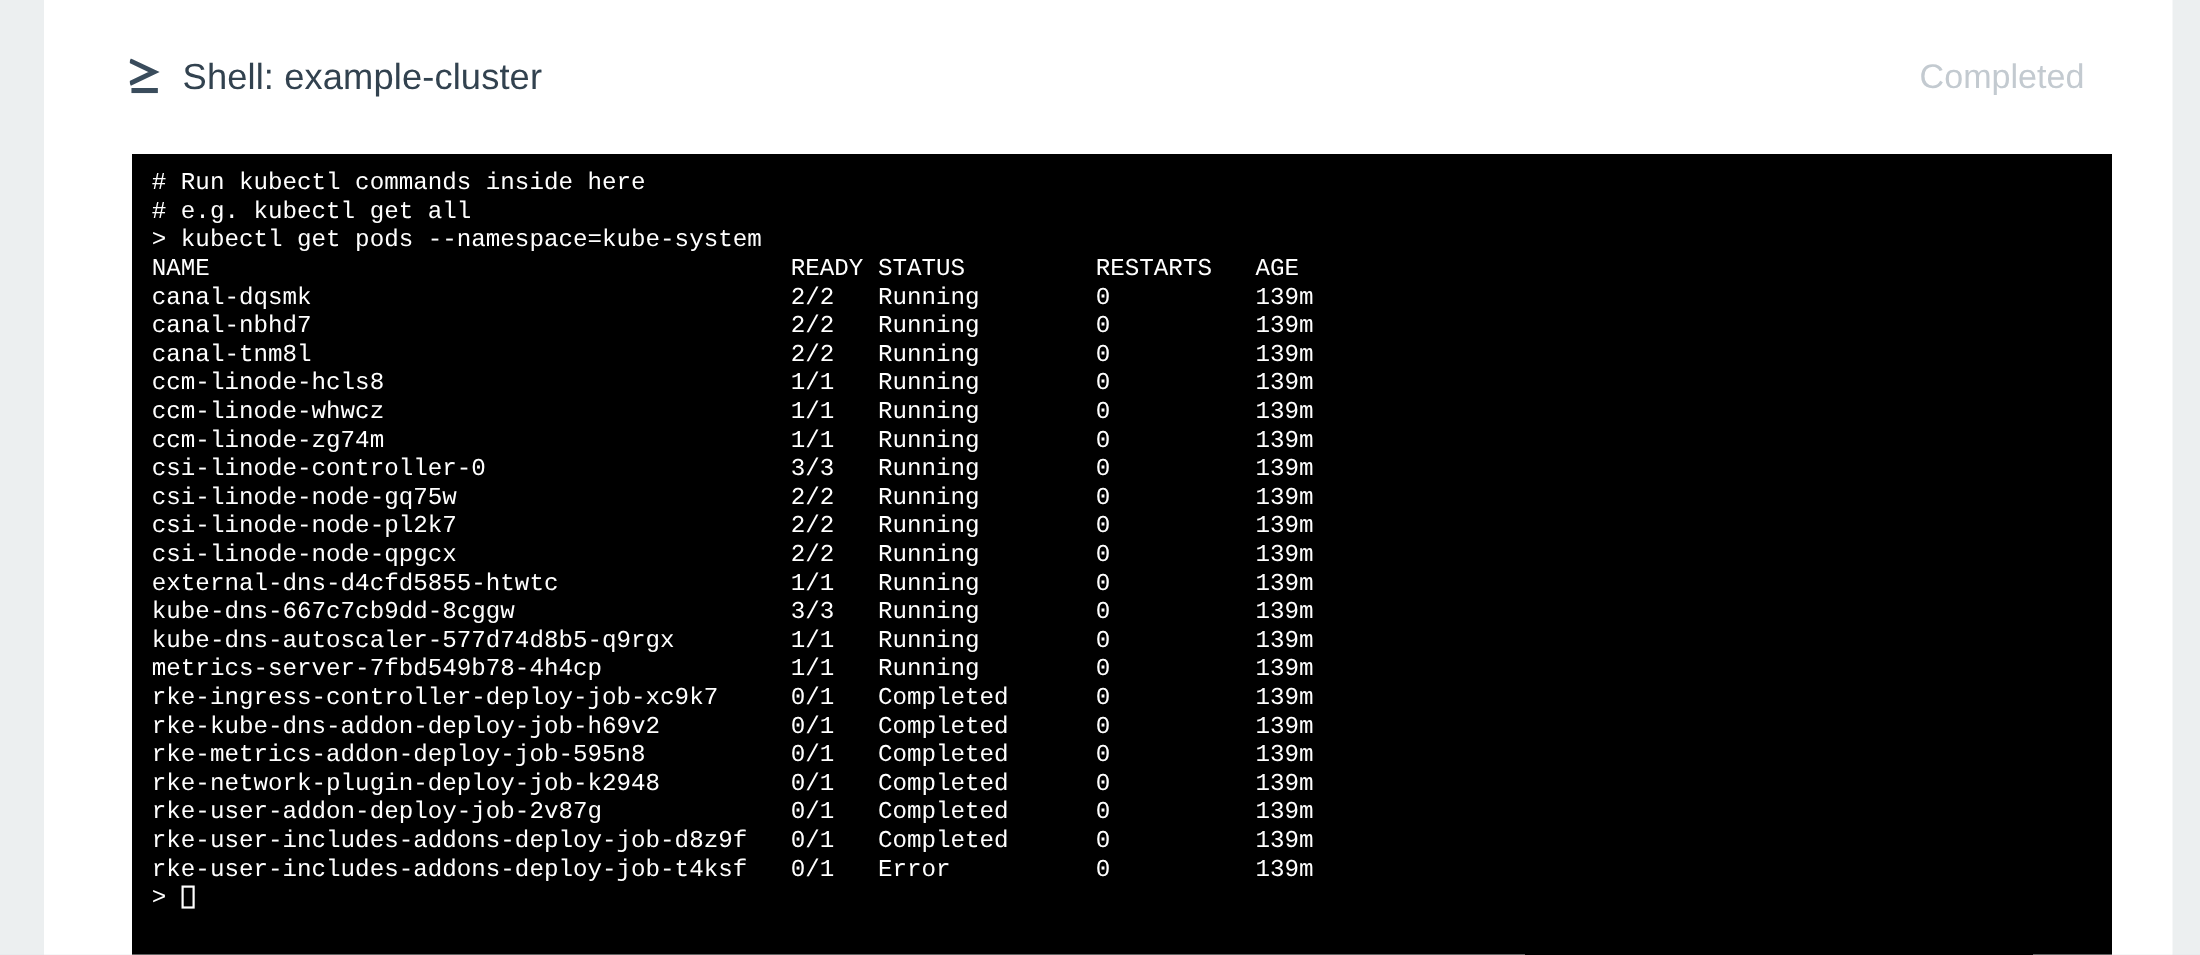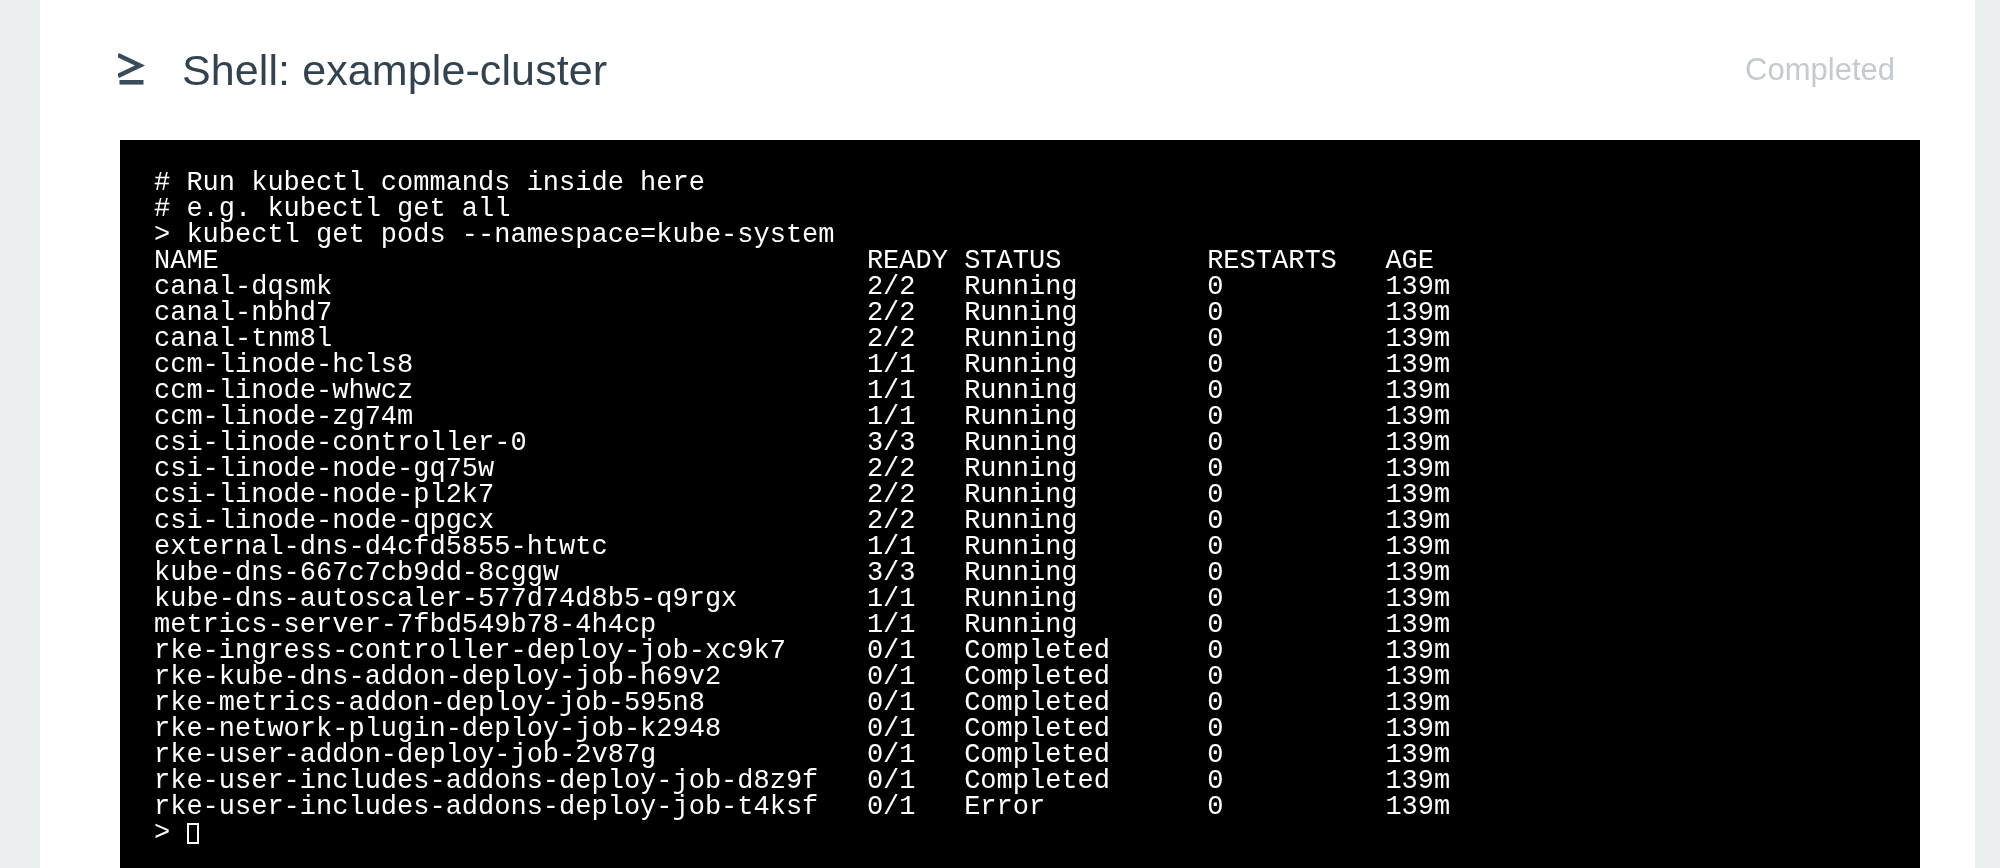--- a/index.html
+++ b/index.html
@@ -45,27 +45,26 @@
 
   #prompt-icon {
     width: 30px;
     height: 34px;
     margin-right: 18px;
     flex: 0 0 auto;
     display: block;
   }
 
   #shell-title {
-    font-size: 43px;
+    font-size: 33px;
     font-weight: 400;
     color: #32424f;
     letter-spacing: 0.1px;
     white-space: nowrap;
     font-family: "Liberation Sans", sans-serif;
-    margin-left: 16px;
   }
 
   #status-spacer { flex: 1 1 auto; }
 
   #connection-status {
     font-size: 31px;
     font-weight: 400;
     color: #c3cad0;
     white-space: nowrap;
     font-family: "Liberation Sans", sans-serif;
@@ -78,26 +77,26 @@
     top: 140px;
     width: 1800px;
     height: 728px;
     background: #000000;
     overflow: hidden;
     padding: 14px 0 0 18px;
   }
 
   #terminal-output {
     font-family: "Liberation Mono", "DejaVu Sans Mono", monospace;
-    font-size: 27px;
+    font-size: 22px;
     line-height: 26px;
     color: #ffffff;
     white-space: pre;
     letter-spacing: 0px;
-    margin: 16px;
+    margin: 0;
   }
 
   .term-line { display: block; height: 26px; white-space: pre; }
 
   .cursor-block {
     display: inline-block;
     width: 12px;
     height: 21px;
     border: 2px solid #ffffff;
     background: transparent;

